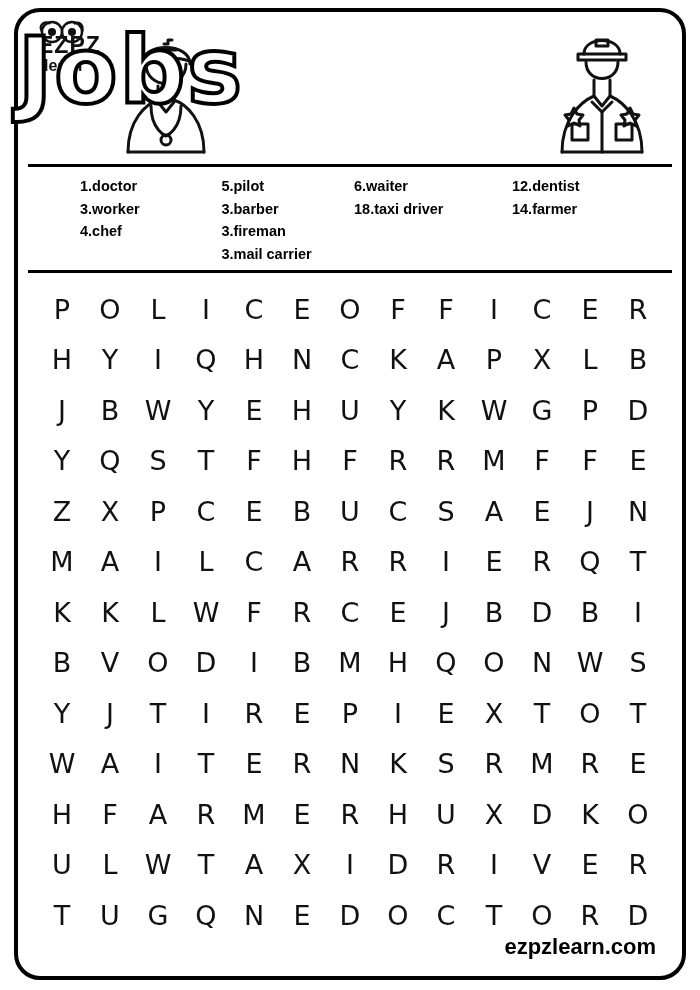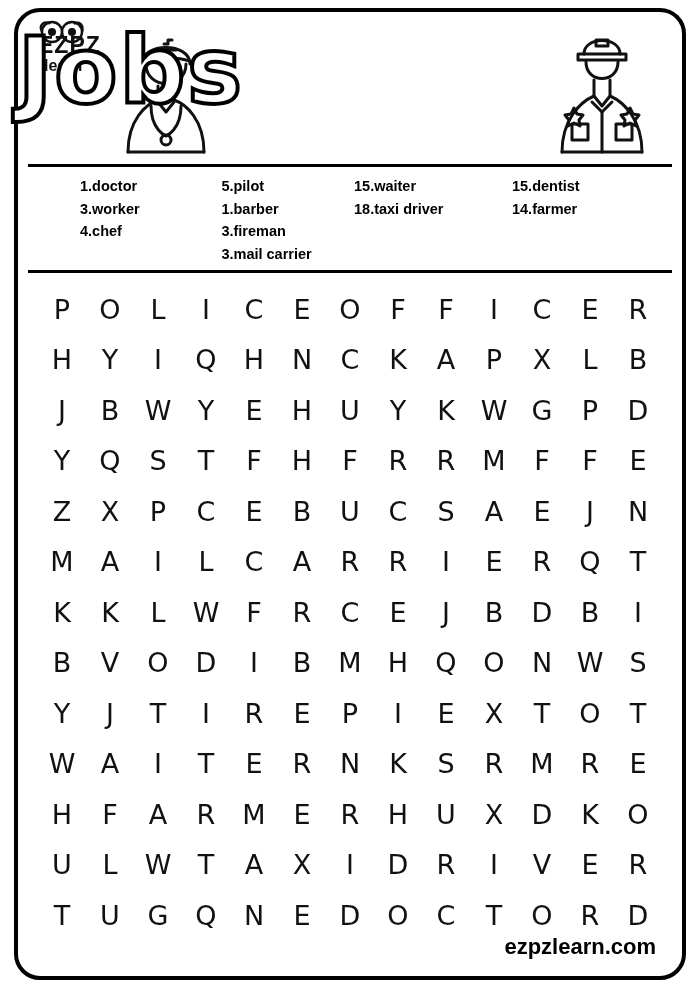--- a/index.html
+++ b/index.html
@@ -232,30 +232,30 @@
     <div class="rule rule-top"></div>
 
     <div class="wordlist">
       <div class="wl-col wl-col-1">
         <div class="wl-item">1.doctor</div>
         <div class="wl-item">3.worker</div>
         <div class="wl-item">4.chef</div>
       </div>
       <div class="wl-col wl-col-2">
         <div class="wl-item">5.pilot</div>
-        <div class="wl-item">1.barber</div>
+        <div class="wl-item">3.barber</div>
         <div class="wl-item">3.fireman</div>
         <div class="wl-item">3.mail carrier</div>
       </div>
       <div class="wl-col wl-col-3">
-        <div class="wl-item">15.waiter</div>
+        <div class="wl-item">6.waiter</div>
         <div class="wl-item">18.taxi driver</div>
       </div>
       <div class="wl-col wl-col-4">
-        <div class="wl-item">15.dentist</div>
+        <div class="wl-item">12.dentist</div>
         <div class="wl-item">14.farmer</div>
       </div>
     </div>
 
     <div class="rule rule-bottom"></div>
 
     <div class="grid">
       <div class="grid-row">
         <div class="cell">P</div>
         <div class="cell">O</div>

